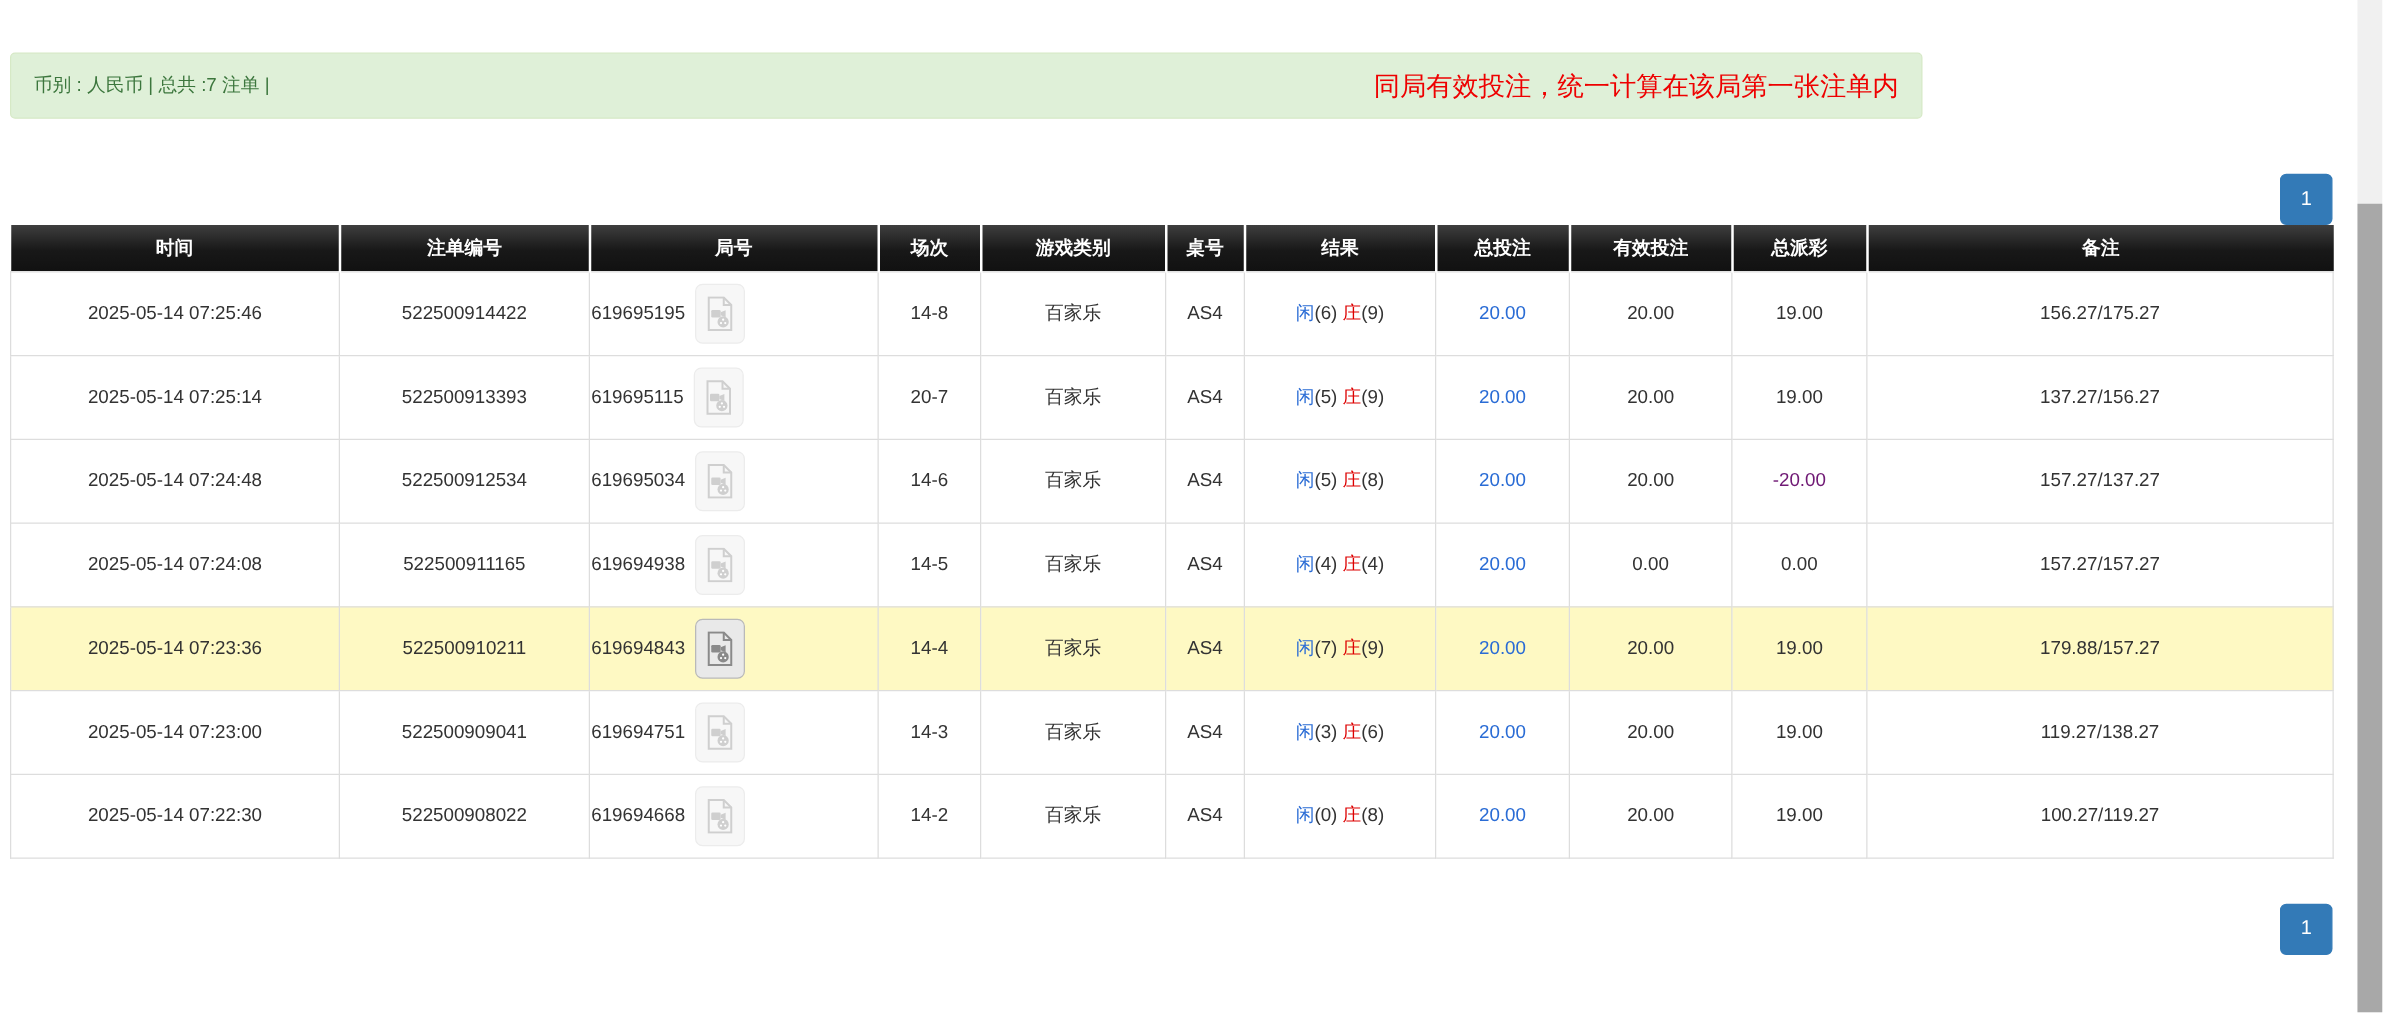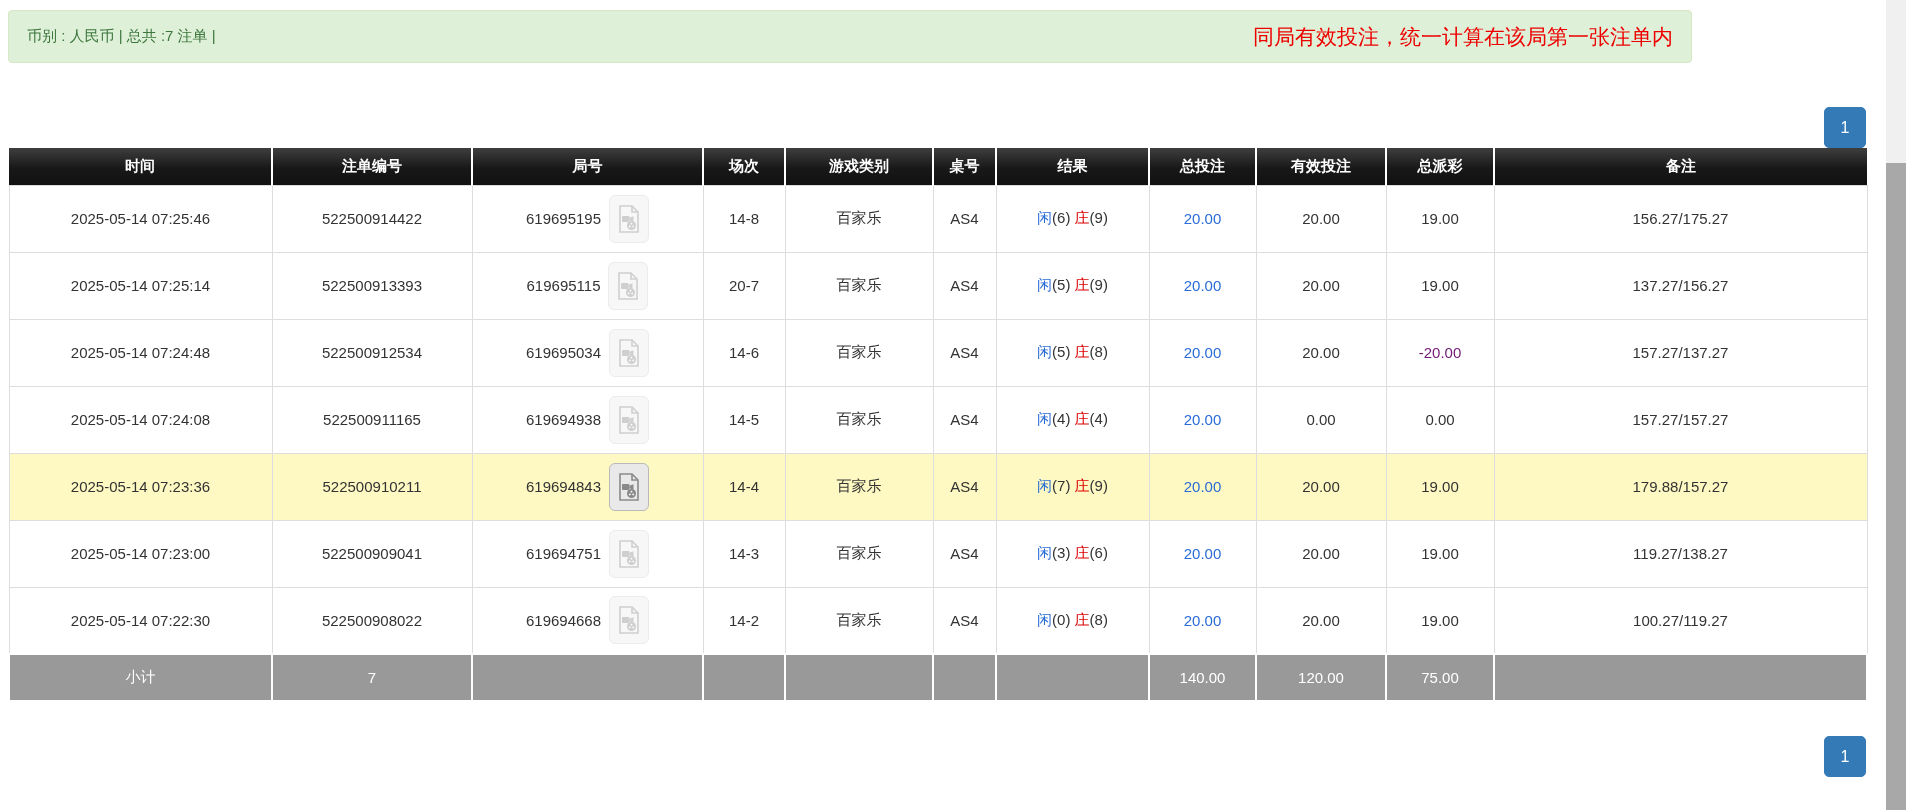--- a/index.html
+++ b/index.html
@@ -5,23 +5,24 @@
   * { box-sizing: border-box; }
   html,body { margin:0; padding:0; }
   body {
     width:1906px; height:810px; overflow:hidden; position:relative;
     background:#fff; font-family:"Liberation Sans", sans-serif;
   }
   .main { width:1884px; padding:10px 0 0 8px; }
 
   
   .info-bar{
-    width:1684px; height:53px; background:#dff0d8; border:1px solid #d6e9c6;
+    width:1530px; height:53px; background:#dff0d8; border:1px solid #d6e9c6;
     border-radius:4px; display:flex; justify-content:space-between; align-items:center;
     padding:0 18px;
+    margin-top:32px;
   }
   .info-left{ color:#3c763d; font-size:15px; }
   .info-right{ color:#ee0000; font-size:21px; }
 
   
   .pag-row{ width:1858px; display:flex; justify-content:flex-end; margin-top:44px; }
   .pag-row.bottom{ margin-top:36px; }
   .page-btn{
     min-width:42px; height:41px; padding:0 14px; background:#337ab7; border:1px solid #337ab7;
     border-radius:5px; color:#fff; font-size:16px; display:flex; align-items:center;
@@ -48,21 +49,21 @@
   .banker{ color:#dd0000; }
   .score{ color:#333; }
   .link{ color:#2a6cd5; cursor:pointer; text-decoration:none; }
   .neg{ color:#701a75; }
   tfoot td{
     background:#999999; color:#fff; height:46px; border:2px solid #fff;
     font-size:15px; text-align:center; vertical-align:middle;
   }
   tfoot tr:last-child td{ border-bottom:none; }
 
-  .round-wrap{ display:flex; align-items:center; justify-content:center; gap:8px; }
+  .round-wrap{ display:flex; align-items:center; gap:8px; }
   .video-btn{
     width:40px; height:48px; border-radius:6px; background:#f7f7f7; border:1px solid #ececec;
     display:flex; align-items:center; justify-content:center; color:#cfcfcf; cursor:pointer;
     padding:0;
   }
   tr.hl .video-btn{ background:#e9e9e9; border-color:#b9b9b9; color:#8a8a8a; }
 
   
   .scrollbar{ position:absolute; top:0; right:0; width:20px; height:810px; background:#f0f0f0; }
   .scroll-thumb{ position:absolute; top:163px; left:0; width:20px; height:647px; background:#a8a8a8; }
@@ -344,33 +345,20 @@
     </td>
     <td>
       <a class="link">20.00</a>
     </td>
     <td>20.00</td>
     <td>19.00</td>
     <td>100.27/119.27</td>
   </tr>
       </tbody>
     <tfoot>
-      <tr>
-        <td>小计</td>
-        <td>7</td>
-        <td></td>
-        <td></td>
-        <td></td>
-        <td></td>
-        <td></td>
-        <td>140.00</td>
-        <td>120.00</td>
-        <td>75.00</td>
-        <td></td>
-      </tr>
     </tfoot>
   </table>
 
   <div class="pag-row bottom">
     <button class="page-btn">1</button>
   </div>
 
 </div>
 
 <div class="scrollbar">

